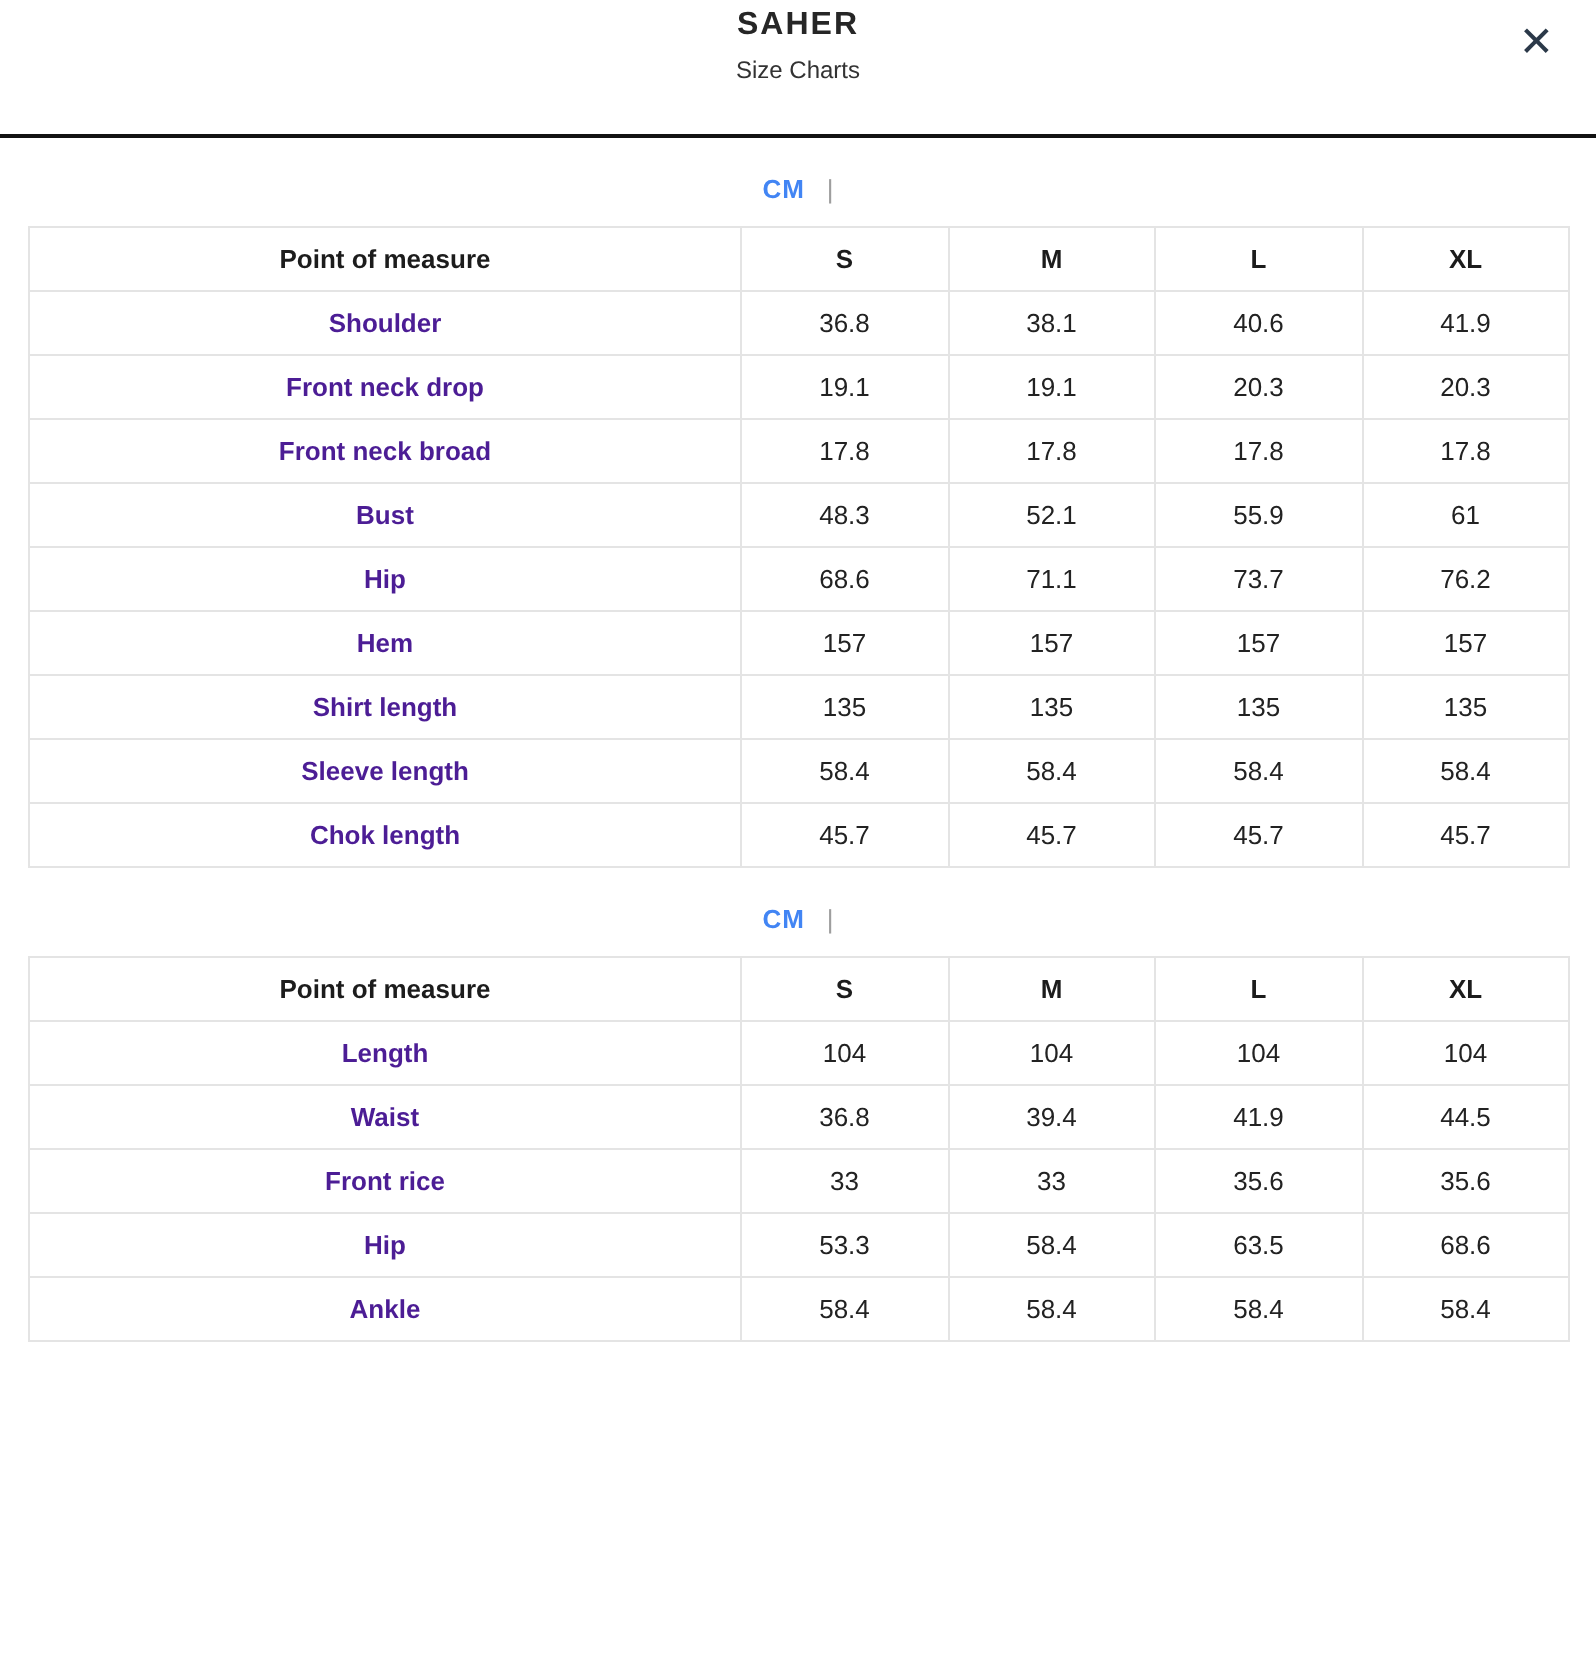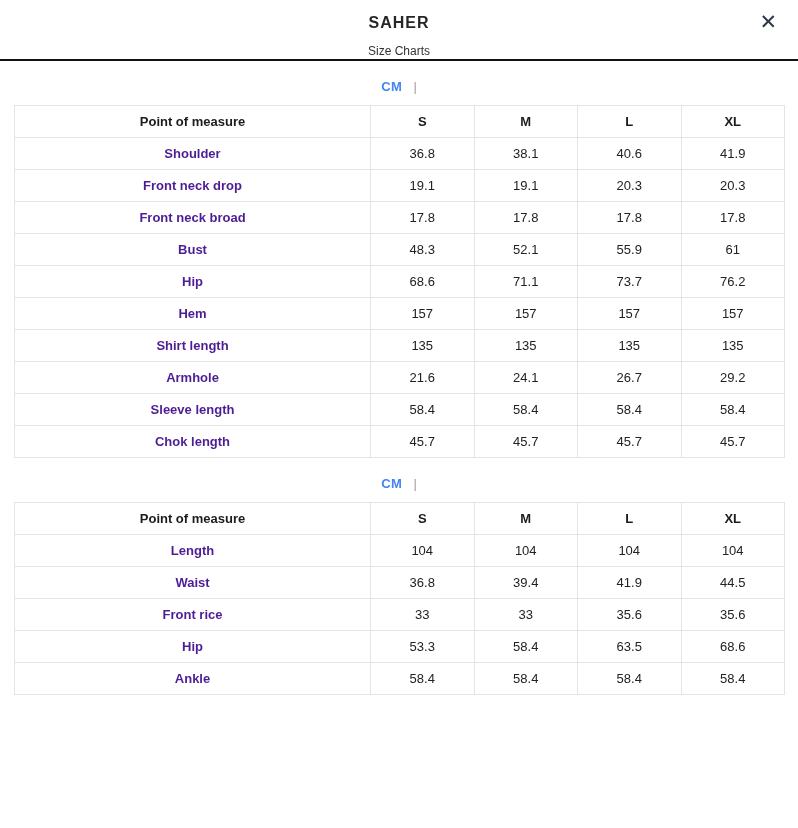--- a/index.html
+++ b/index.html
@@ -10,32 +10,32 @@
     width: 798px;
     height: 828px;
     font-family: "Liberation Sans", sans-serif;
     color: #1f1f1f;
     overflow: hidden;
   }
   .modal-header {
     position: relative;
     text-align: center;
     border-bottom: 2px solid #121212;
-    padding: 14px 0 13px;
-    height: 61px;
+    padding: 4px 0 13px;
+    height: 69px;
   }
   .modal-title {
     font-size: 16px;
     font-weight: bold;
     letter-spacing: 1px;
     color: #262626;
   }
   .modal-subtitle {
     font-size: 12px;
-    margin-top: 12px;
+    margin-top: 6px;
     color: #333333;
   }
   .close-btn {
     position: absolute;
     right: 17px;
     top: 8px;
     font-size: 21px;
     line-height: 28px;
     color: #2b3949;
     cursor: pointer;
@@ -166,27 +166,20 @@
         <td class="cell-value">157</td>
       </tr>
       <tr>
         <td class="row-label">Shirt length</td>
         <td class="cell-value">135</td>
         <td class="cell-value">135</td>
         <td class="cell-value">135</td>
         <td class="cell-value">135</td>
       </tr>
       <tr>
-        <td class="row-label">Armhole</td>
-        <td class="cell-value">21.6</td>
-        <td class="cell-value">24.1</td>
-        <td class="cell-value">26.7</td>
-        <td class="cell-value">29.2</td>
-      </tr>
-      <tr>
         <td class="row-label">Sleeve length</td>
         <td class="cell-value">58.4</td>
         <td class="cell-value">58.4</td>
         <td class="cell-value">58.4</td>
         <td class="cell-value">58.4</td>
       </tr>
       <tr>
         <td class="row-label">Chok length</td>
         <td class="cell-value">45.7</td>
         <td class="cell-value">45.7</td>

